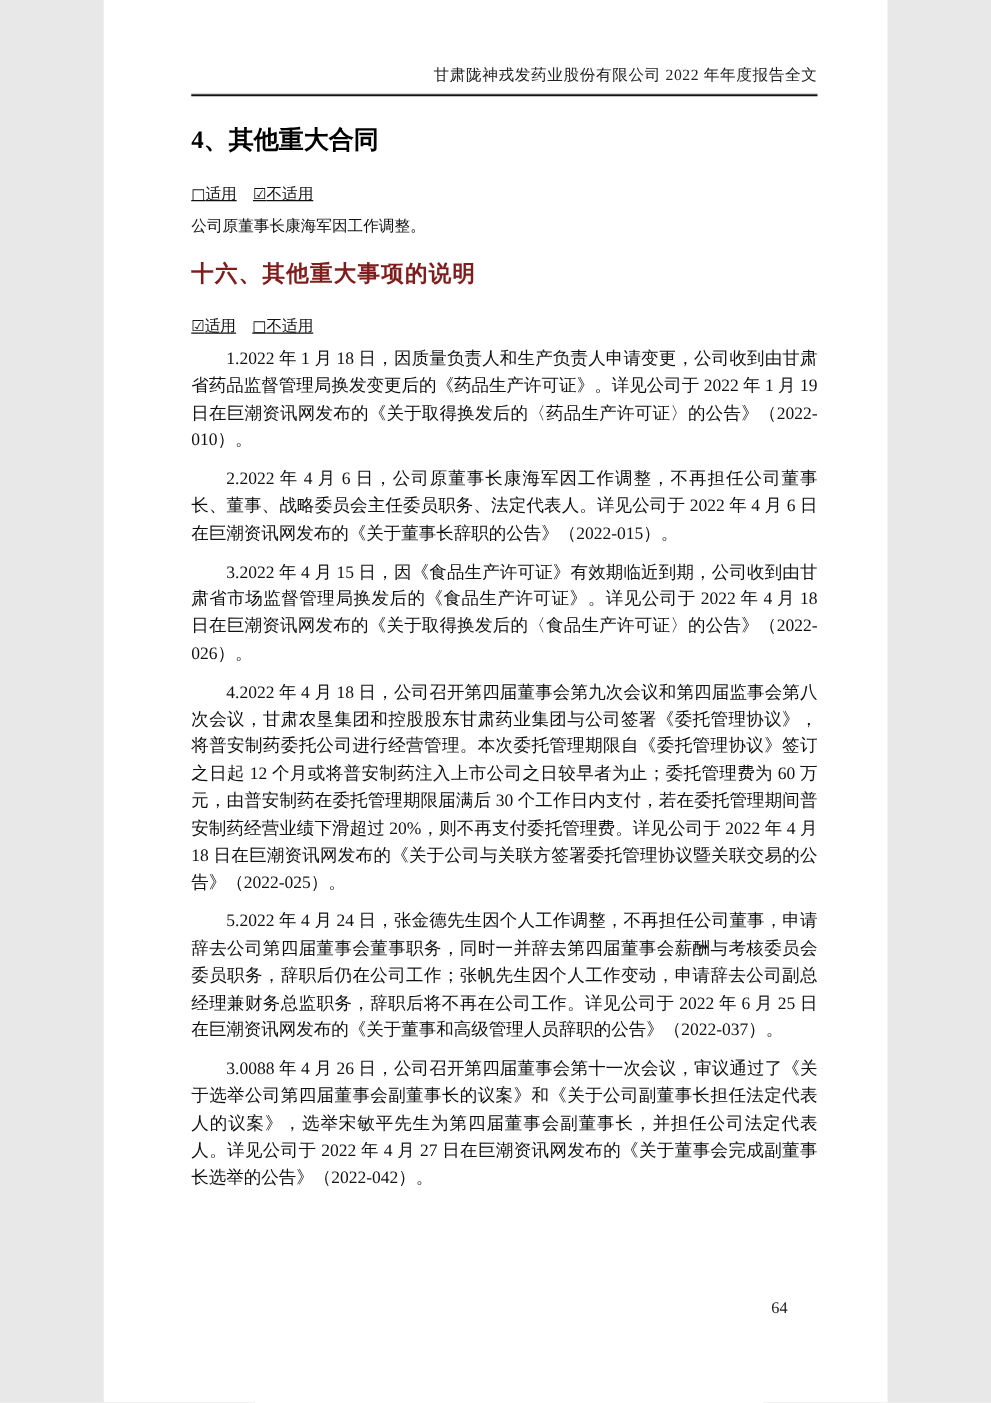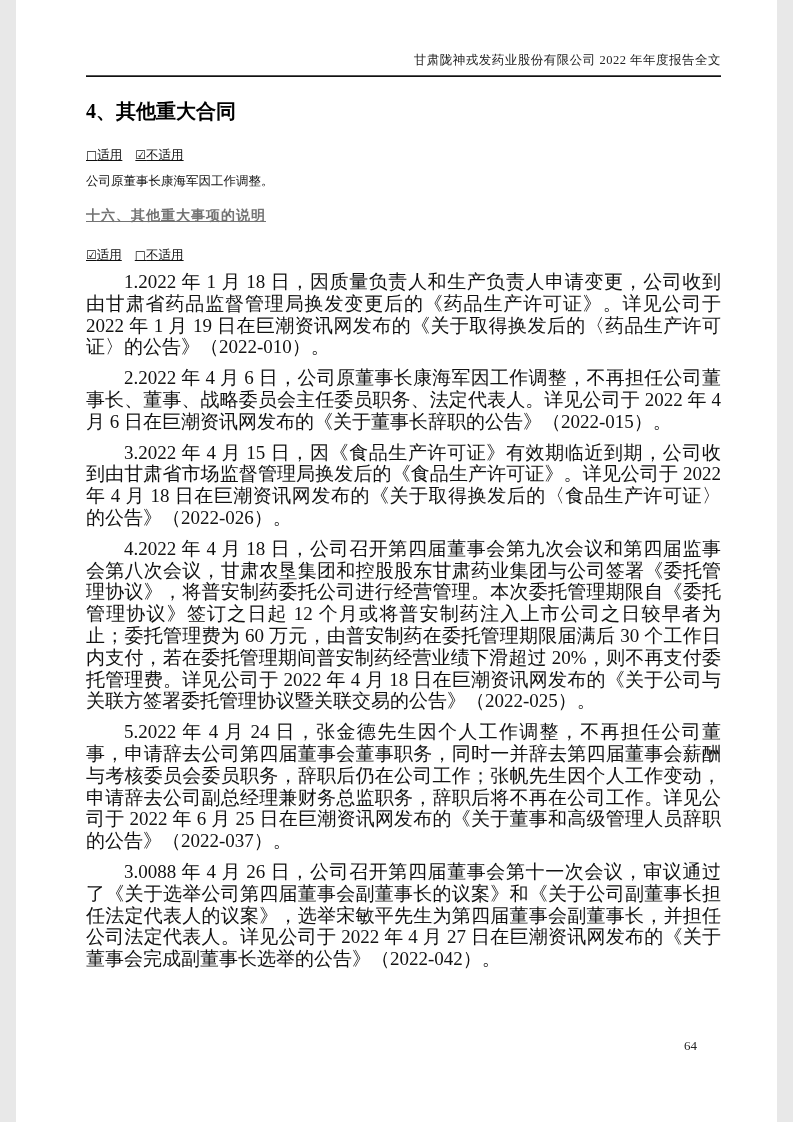--- a/index.html
+++ b/index.html
@@ -1,19 +1,19 @@
 <!DOCTYPE html>
 <html><head>
 <meta charset="utf-8">
 <style>
   * { margin: 0; padding: 0; box-sizing: border-box; }
   html, body { background: #e8e8e8; }
   .page {
     position: relative;
-    width: 761px;
+    width: 627px;
     height: 1122px;
     margin: 0 auto;
     background: #ffffff;
     font-family: "Liberation Serif", "DejaVu Serif", serif;
     color: #1a1a1a;
     overflow: hidden;
   }
   .doc-header {
     padding-top: 52px;
   }
@@ -34,42 +34,41 @@
     padding: 0 56px 0 70px;
   }
   h3.sec-heading {
     margin-top: 21px;
     font-size: 20px;
     font-weight: bold;
     color: #000;
   }
   h2.sec-heading {
     margin-top: 17px;
-    font-size: 14px;
+    font-size: 18px;
     font-weight: bold;
-    color: #737373;
+    color: #7f1d1d;
     letter-spacing: 1px;
-    text-decoration: underline;
   }
   p.applicability {
     margin-top: 22px;
     font-size: 12.5px;
     color: #111;
     text-decoration: underline;
   }
   p.applicability .gap { display: inline-block; width: 13px; }
   p.applicability .box { font-family: "DejaVu Sans", sans-serif; font-size: 12px; }
   p.small-line {
     margin-top: 9px;
     font-size: 12.5px;
     color: #111;
   }
   .paragraphs { margin-top: 7px; }
   p.para {
-    font-size: 19px;
+    font-size: 14px;
     line-height: 21.8px;
     text-align: justify;
     text-indent: 2em;
     margin-bottom: 9px;
     color: #111;
   }
   .page-footer {
     position: absolute;
     top: 1038px;
     right: 80px;

